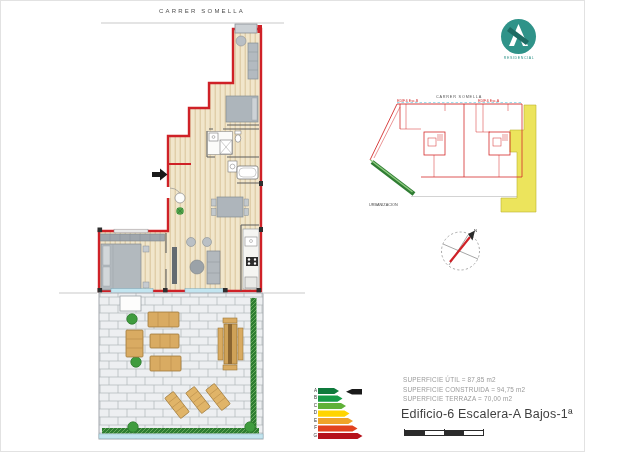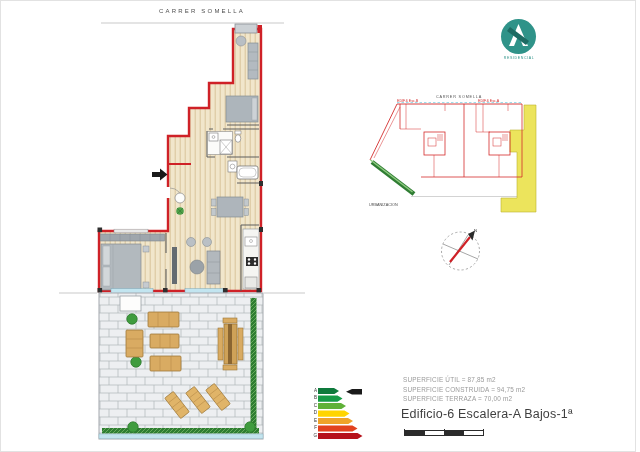--- a/index.html
+++ b/index.html
@@ -1,17 +1,17 @@
 <!DOCTYPE html>
 <html><head>
 <meta charset="utf-8">
 <style>
   html,body{margin:0;padding:0;background:#fff;}
   body{width:640px;height:452px;font-family:"Liberation Sans",sans-serif;}
-  #page{position:relative;width:636px;height:452px;background:#fff;overflow:hidden;border:1px solid #e2e2e2;box-sizing:border-box;}
+  #page{position:relative;width:585px;height:452px;background:#fff;overflow:hidden;border:1px solid #e2e2e2;box-sizing:border-box;}
   .abs{position:absolute;}
   
   #street-label{left:146px;top:7px;width:110px;text-align:center;font-size:6px;letter-spacing:2.2px;color:#4f4f4f;}
   
   #logo-circle{left:500px;top:18px;width:35px;height:35px;border-radius:50%;}
   #logo-text{left:494px;top:55px;width:48px;text-align:center;font-size:3.6px;letter-spacing:.6px;}
   
   #areas{left:402px;top:375px;width:180px;font-size:6.4px;color:#9a9a9a;letter-spacing:.2px;}
   #areas .area-line{margin-bottom:2.6px;white-space:nowrap;}
   #plan-title{left:400px;top:406px;width:220px;font-size:12.5px;color:#3f3f3f;letter-spacing:.2px;}

